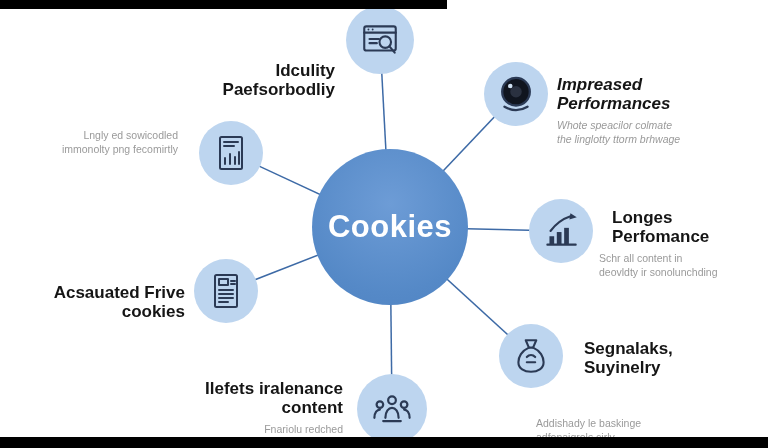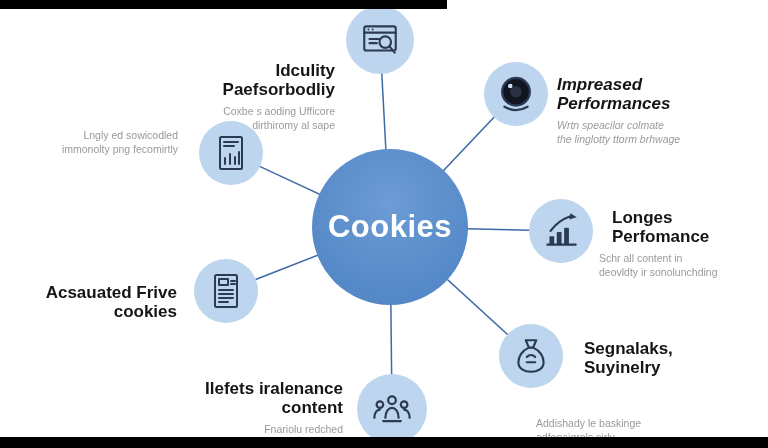--- a/index.html
+++ b/index.html
@@ -45,21 +45,21 @@
     color: #151515; white-space: pre-line;
   }
   .node-subtitle {
     font-size: 10.5px; line-height: 1.32; color: #9a9a9a;
     margin-top: 5px; white-space: pre-line;
   }
   .ta-r { text-align: right; }
 
   .t1 { left: 183px; top: 13px;  width: 152px; margin-top: 48px; }
   .t2 { left: 28px;  top: 124px; width: 150px; }
-  .t3 { left: 22px;  top: 283px; width: 155px; }
+  .t3 { left: 30px;  top: 283px; width: 155px; }
   .t4 { left: 183px; top: 379px; width: 160px; }
   .t5 { left: 557px; top: 75px;  width: 178px; font-style: italic; }
   .t6 { left: 612px; top: 208px; width: 152px; }
   .t6 .node-subtitle { margin-left: -13px; width: 160px; }
   .t7 { left: 584px; top: 339px; width: 150px; }
   .t7s { left: 536px; top: 412px; width: 190px; }
 </style>
 </head>
 <body>
 
@@ -90,22 +90,20 @@
         <circle cx="13" cy="10" r="0.9" fill="#2b3a55" stroke="none"></circle>
         <path d="M10 19 h9 M10 23 h7"></path>
         <circle cx="25" cy="22" r="5.5"></circle>
         <path d="M29 26 l5 6"></path>
       </g>
     </svg>
   </div>
   <div class="node-text t1 ta-r">
     <div class="node-title">Idculity
 Paefsorbodliy</div>
-    <div class="node-subtitle">Coxbe s aoding Ufficore
-dirthiromy al sape</div>
   </div>
 
   <div class="icon-circle ic2">
     <svg viewBox="0 0 40 40" width="40" height="40">
       <g fill="none" stroke="#2b3a55" stroke-width="2" stroke-linecap="round" stroke-linejoin="round">
         <rect x="9" y="4" width="22" height="32" rx="1.5"></rect>
         <path d="M13 9 h14 M13 13 h10"></path>
         <path d="M14 31 v-6 M19 31 v-10 M24 31 v-7 M28 31 v-12"></path>
       </g>
     </svg>
@@ -154,21 +152,21 @@
     <svg viewBox="0 0 40 40" width="46" height="46">
       <circle cx="20" cy="18" r="12" fill="#10151f" stroke="#2b3a55" stroke-width="2"></circle>
       <circle cx="20" cy="18" r="5" fill="#2a3140"></circle>
       <circle cx="15" cy="13" r="2" fill="#cfe0f2"></circle>
       <path d="M10 31 q10 6 20 0" fill="none" stroke="#2b3a55" stroke-width="2" stroke-linecap="round"></path>
     </svg>
   </div>
   <div class="node-text t5">
     <div class="node-title">Impreased
 Performances</div>
-    <div class="node-subtitle">Wrtn speacilor colmate
+    <div class="node-subtitle">Whote speacilor colmate
 the linglotty ttorm brhwage</div>
   </div>
 
   <div class="icon-circle ic6">
     <svg viewBox="0 0 40 40" width="42" height="42">
       <g stroke="#2b3a55" stroke-width="2" stroke-linecap="round" fill="none">
         <path d="M7 33 h27"></path>
         <path d="M10 20 C16 12 23 8 29 6"></path>
       </g>
       <rect x="9" y="25" width="4.5" height="8" fill="#2b3a55"></rect>

